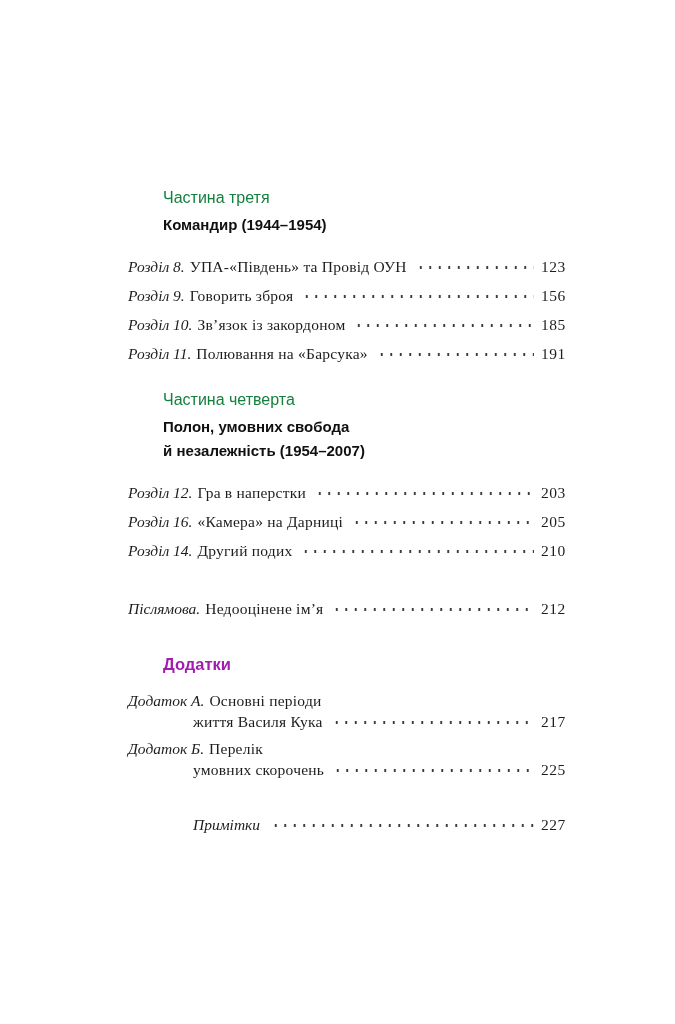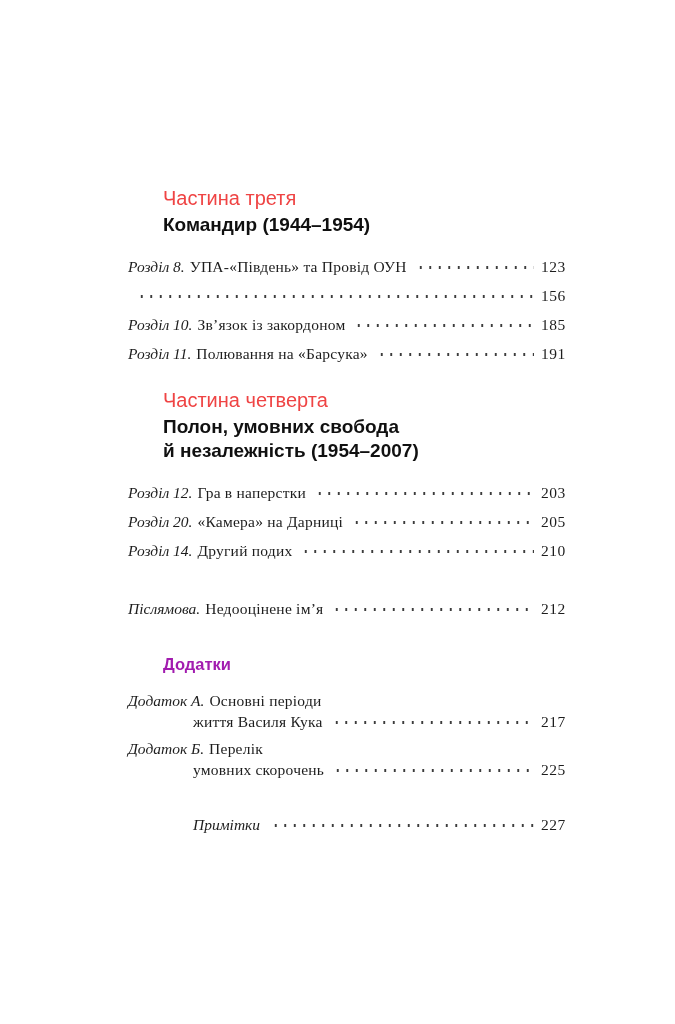--- a/index.html
+++ b/index.html
@@ -9,30 +9,30 @@
     margin:0 auto;
     background:#ffffff;
     color:#1d1d1d;
     font-family:"Liberation Serif", serif;
     box-sizing:border-box;
     padding:188px 109px 0 128px;
     overflow:hidden;
   }
   .kicker {
     font-family:"Liberation Sans", sans-serif;
-    font-size:20px;
+    font-size:16px;
     line-height:20px;
-    color:#ef4444;
+    color:#15803d;
     padding-left:35px;
     margin:0 0 5px 0;
   }
   .section-title {
     font-family:"Liberation Sans", sans-serif;
     font-weight:bold;
-    font-size:19px;
+    font-size:15px;
     line-height:24px;
     color:#101010;
     padding-left:35px;
   }
   .entries { margin-top:19px; }
   .entry {
     display:flex;
     align-items:flex-end;
     font-size:15.5px;
     line-height:21px;
@@ -90,20 +90,21 @@
     <div class="section-title">Командир (1944–1954)</div>
     <div class="entries">
 
       <div class="entry">
         <span class="etext"><i class="prefix">Розділ 8.</i><span class="etitle">УПА-«Південь» та Провід ОУН</span></span>
         <span class="leader"></span>
         <span class="pagenum">123</span>
       </div>
 
       <div class="entry">
+        <span class="etext"><i class="prefix">Розділ 9.</i><span class="etitle">Говорить зброя</span></span>
         <span class="leader"></span>
         <span class="pagenum">156</span>
       </div>
 
       <div class="entry">
         <span class="etext"><i class="prefix">Розділ 10.</i><span class="etitle">Зв’язок із закордоном</span></span>
         <span class="leader"></span>
         <span class="pagenum">185</span>
       </div>
 
@@ -122,21 +123,21 @@
     <div class="section-title">й незалежність (1954–2007)</div>
     <div class="entries">
 
       <div class="entry">
         <span class="etext"><i class="prefix">Розділ 12.</i><span class="etitle">Гра в наперстки</span></span>
         <span class="leader"></span>
         <span class="pagenum">203</span>
       </div>
 
       <div class="entry">
-        <span class="etext"><i class="prefix">Розділ 20.</i><span class="etitle">«Камера» на Дарниці</span></span>
+        <span class="etext"><i class="prefix">Розділ 16.</i><span class="etitle">«Камера» на Дарниці</span></span>
         <span class="leader"></span>
         <span class="pagenum">205</span>
       </div>
 
       <div class="entry">
         <span class="etext"><i class="prefix">Розділ 14.</i><span class="etitle">Другий подих</span></span>
         <span class="leader"></span>
         <span class="pagenum">210</span>
       </div>
 

